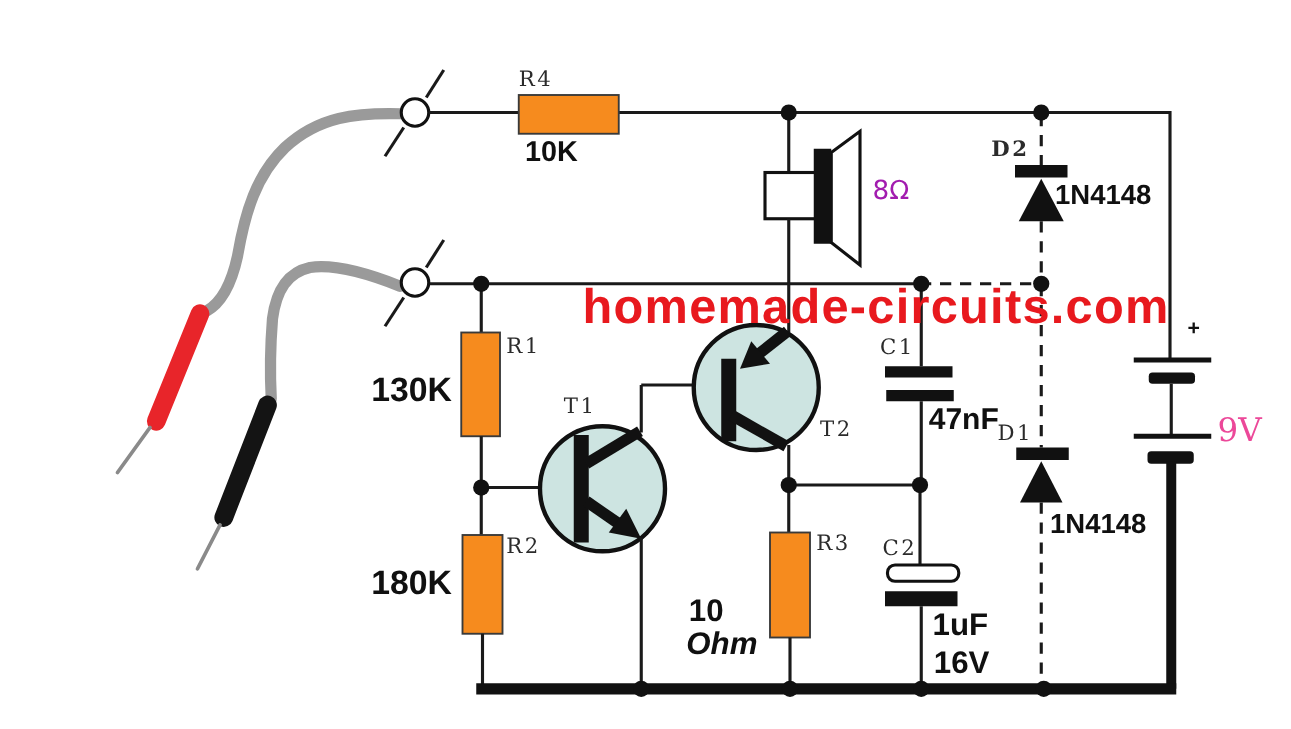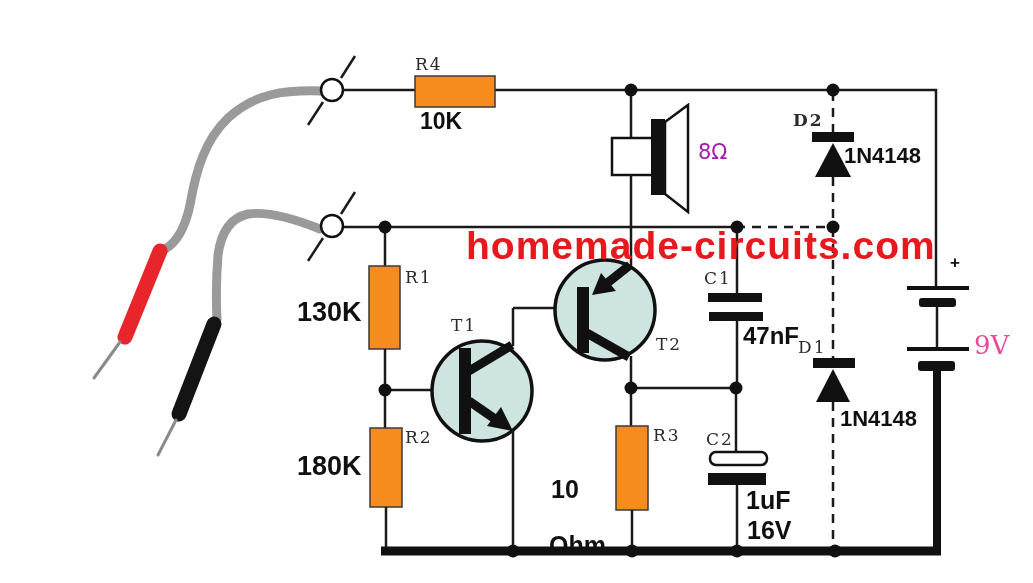--- a/index.html
+++ b/index.html
@@ -208,20 +208,20 @@
   <div class="lbl ref" style="left:656px;top:334px;">T2</div>
 
   <div class="lbl ref" style="left:704px;top:268px;">C1</div>
   <div class="lbl val" style="left:743px;top:322px;font-size:24px;">47nF</div>
 
   <div class="lbl ref" style="left:798px;top:337px;">D1</div>
   <div class="lbl val" style="left:840px;top:406px;font-size:22px;">1N4148</div>
 
   <div class="lbl ref" style="left:653px;top:425px;">R3</div>
   <div class="lbl val val-med" style="left:551px;top:475px;">10</div>
-  <div class="lbl val val-med" style="left:549px;top:531px;">Ohm</div>
+  <div class="lbl val val-med" style="left:549px;top:501px;font-style:italic;">Ohm</div>
 
   <div class="lbl ref" style="left:706px;top:429px;">C2</div>
   <div class="lbl val val-med" style="left:746px;top:486px;">1uF</div>
   <div class="lbl val val-med" style="left:747px;top:516px;">16V</div>
 
   <div class="lbl wm" style="left:436px;top:224px;margin-left:30px;">homemade-circuits.com</div>
 </div>
 
 </body></html>

